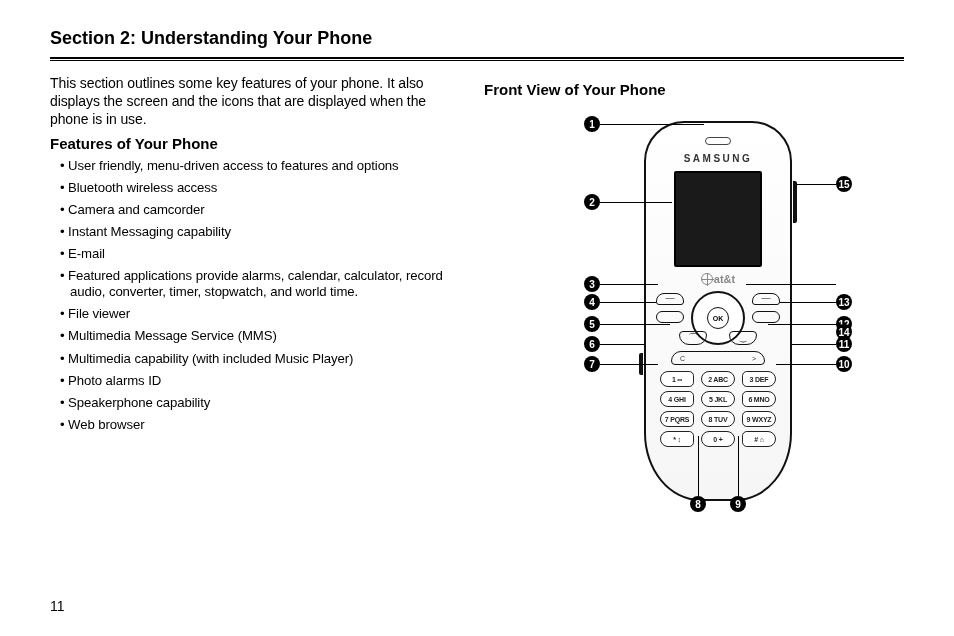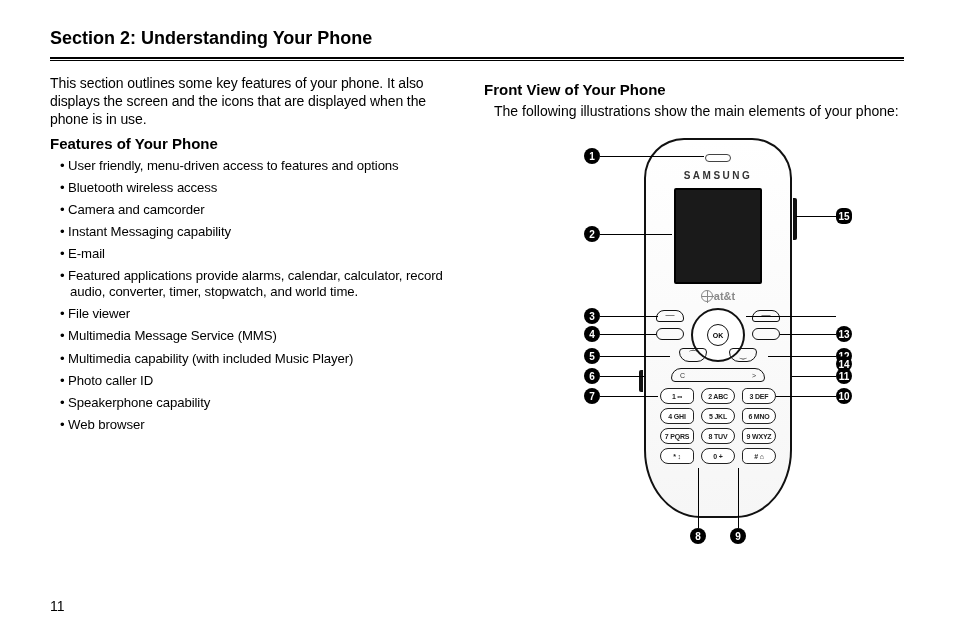--- a/index.html
+++ b/index.html
@@ -85,21 +85,21 @@
   
   .phone-wrap {
     position: relative;
     width: 380px;
     height: 430px;
     margin-left: 40px;
   }
   .phone {
     position: absolute;
     left: 120px;
-    top: 4px;
+    top: 19px;
     width: 148px;
     height: 380px;
   }
   .phone-body {
     position: absolute;
     width: 148px;
     height: 380px;
     border: 2px solid #111;
     border-radius: 40px 40px 56px 56px / 40px 40px 68px 68px;
     background: linear-gradient(#fff,#f6f6f6);
@@ -287,29 +287,28 @@
       <ul class="feat">
         <li>User friendly, menu-driven access to features and options</li>
         <li>Bluetooth wireless access</li>
         <li>Camera and camcorder</li>
         <li>Instant Messaging capability</li>
         <li>E-mail</li>
         <li class="ind">Featured applications provide alarms, calendar, calculator, record audio, converter, timer, stopwatch, and world time.</li>
         <li>File viewer</li>
         <li>Multimedia Message Service (MMS)</li>
         <li>Multimedia capability (with included Music Player)</li>
-        <li>Photo caller ID</li>
+        <li>Photo alarms ID</li>
         <li>Speakerphone capability</li>
         <li>Web browser</li>
       </ul>
     </div>
 
     <div class="col-right">
       <div class="sub-h">Front View of Your Phone</div>
-      <div class="right-intro">The following illustrations show the main elements of your phone:</div>
 
       <div class="phone-wrap">
 
         <div class="phone">
           <div class="phone-body"></div>
           <div class="earpiece"></div>
           <div class="brand">SAMSUNG</div>
           <div class="screen"></div>
           <div class="carrier"><span class="globe"></span><span>at&amp;t</span></div>
           <div class="navring">
@@ -389,19 +388,19 @@
         <div class="lead-line" style="left:244px; top:222px; width:68px;"></div>
         <div class="callout" style="left:312px; top:214px;">12</div>
 
         <div class="lead-line" style="left:256px; top:200px; width:56px;"></div>
         <div class="callout" style="left:312px; top:192px;">13</div>
 
         <div class="lead-line" style="left:222px; top:182px; width:90px;"></div>
         <div class="callout" style="left:312px; top:174px;margin-top:48px;">14</div>
 
         <div class="lead-line" style="left:272px; top:82px; width:40px;"></div>
-        <div class="callout" style="left:312px; top:74px;border-radius:6px;">15</div>
+        <div class="callout" style="left:312px; top:74px;">15</div>
       </div>
     </div>
   </div>
 </div>
 
 <div class="pagenum">11</div>
 
 </body></html>

